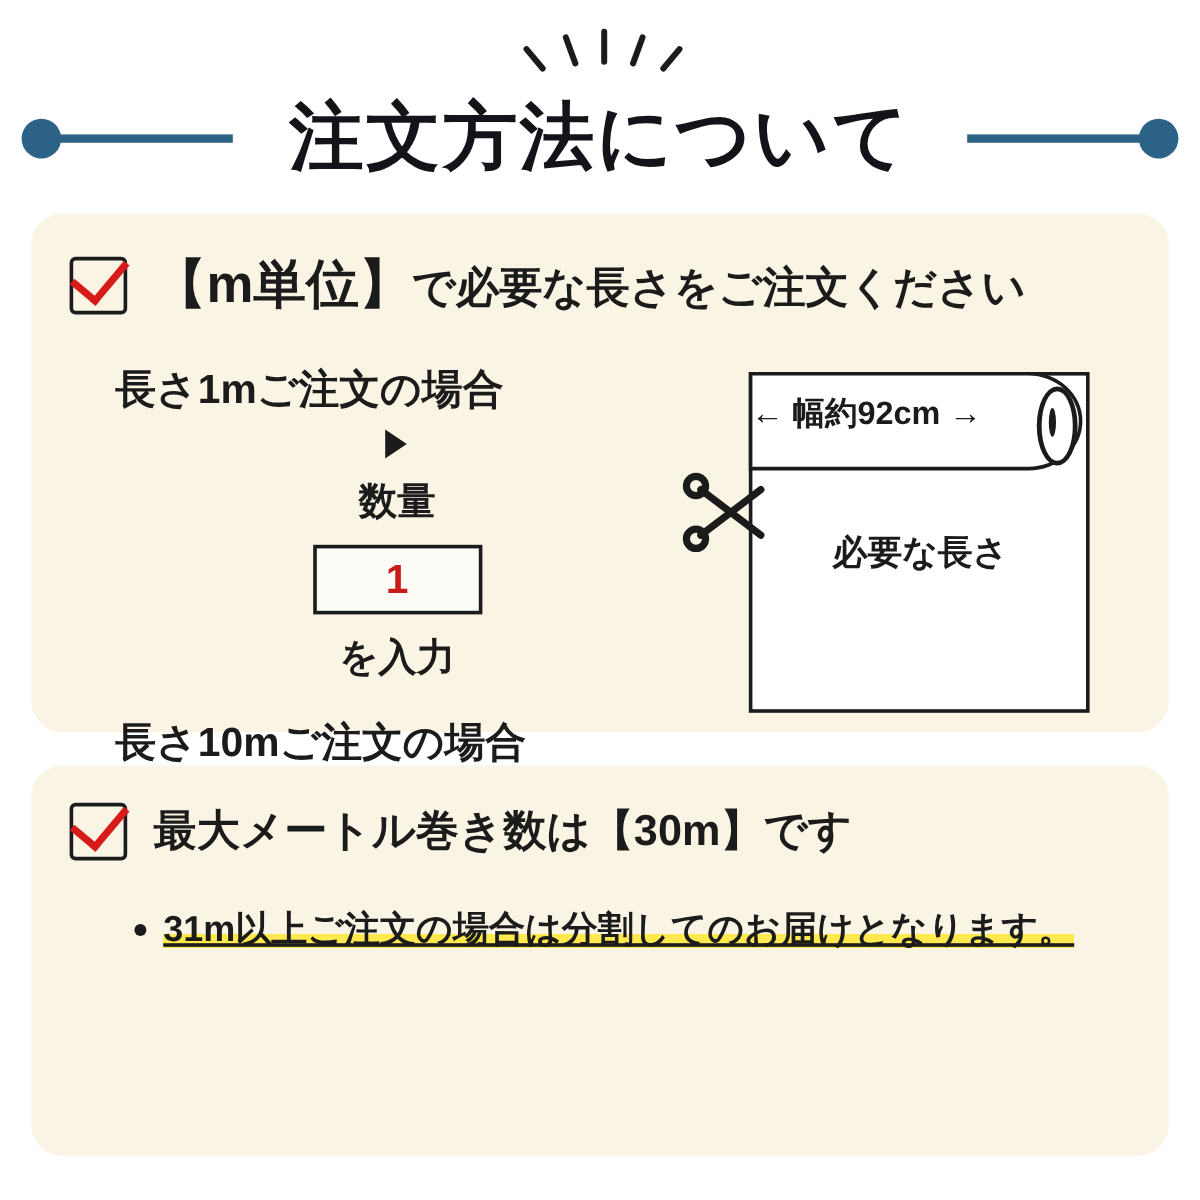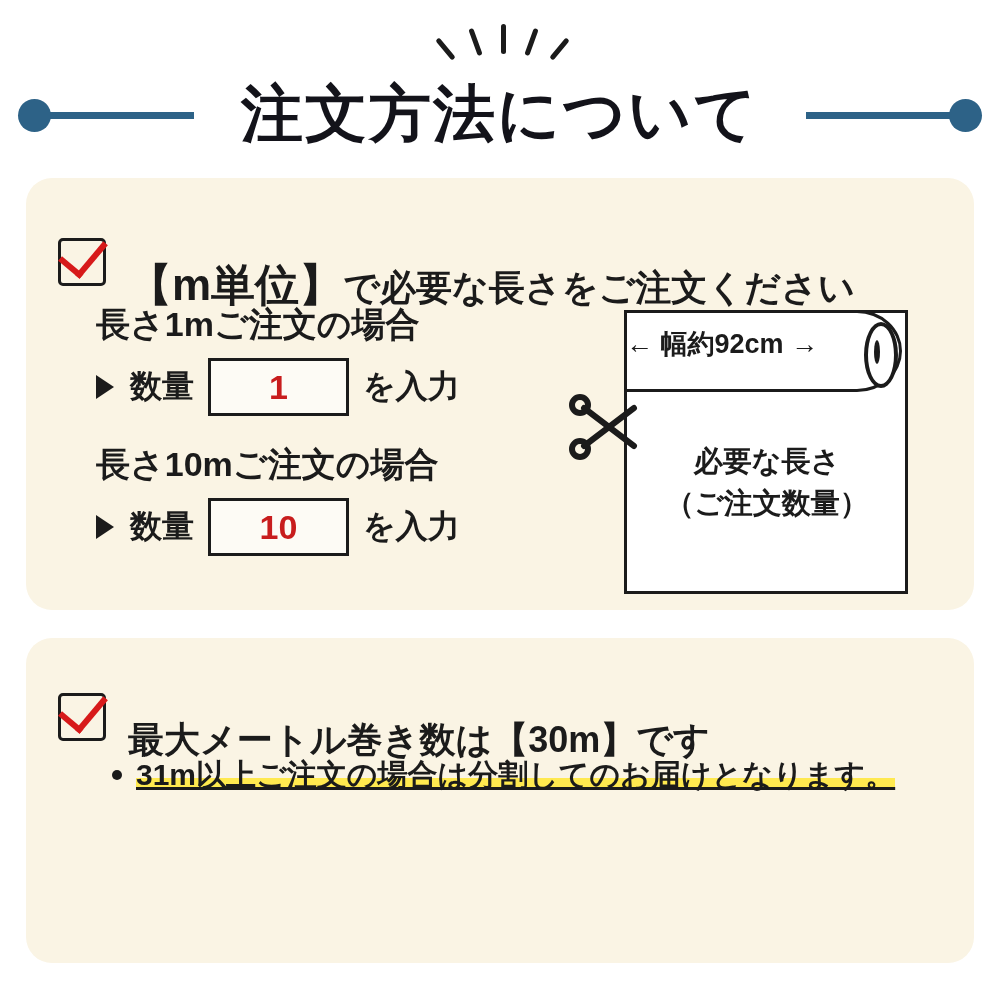--- a/index.html
+++ b/index.html
@@ -100,21 +100,20 @@
     height: 38px;
     border-right: 6px solid #d71a1a;
     border-bottom: 6px solid #d71a1a;
     transform: rotate(40deg);
   }
   .check-title {
     font-size: 36px;
     font-weight: 800;
     letter-spacing: 0px;
     white-space: nowrap;
-    margin-top: 48px;
   }
   .check-title .big {
     font-size: 44px;
   }
 
   
   .order-block {
     position: absolute;
     left: 96px;
     top: 282px;
@@ -124,20 +123,21 @@
     font-size: 34px;
     font-weight: 800;
     margin-bottom: 10px;
     margin-top: 20px;
   }
   .qty-row {
     display: flex;
     align-items: center;
     gap: 14px;
     margin-bottom: 26px;
+    flex-direction: column;
   }
   .tri {
     width: 0; height: 0;
     border-left: 18px solid #1b1b1b;
     border-top: 12px solid transparent;
     border-bottom: 12px solid transparent;
     margin-right: 2px;
   }
   .qty-word {
     font-size: 32px;
@@ -314,21 +314,20 @@
   </div>
 </div>
 
 <div class="roll">
   <div class="roll-body"></div>
   <div class="roll-top"></div>
   <div class="roll-core"></div>
   <div class="width-label">← 幅約92cm →</div>
   <div class="need-text">
     <span>必要な長さ</span><br>
-    <span>（ご注文数量）</span>
   </div>
   <svg class="scissors" viewBox="0 0 74 70">
     <g stroke="#1b1b1b" stroke-width="6" fill="none" stroke-linecap="round">
       <line x1="16" y1="16" x2="66" y2="54"></line>
       <line x1="16" y1="54" x2="66" y2="16"></line>
       <circle cx="12" cy="13" r="8"></circle>
       <circle cx="12" cy="57" r="8"></circle>
     </g>
   </svg>
 </div>

